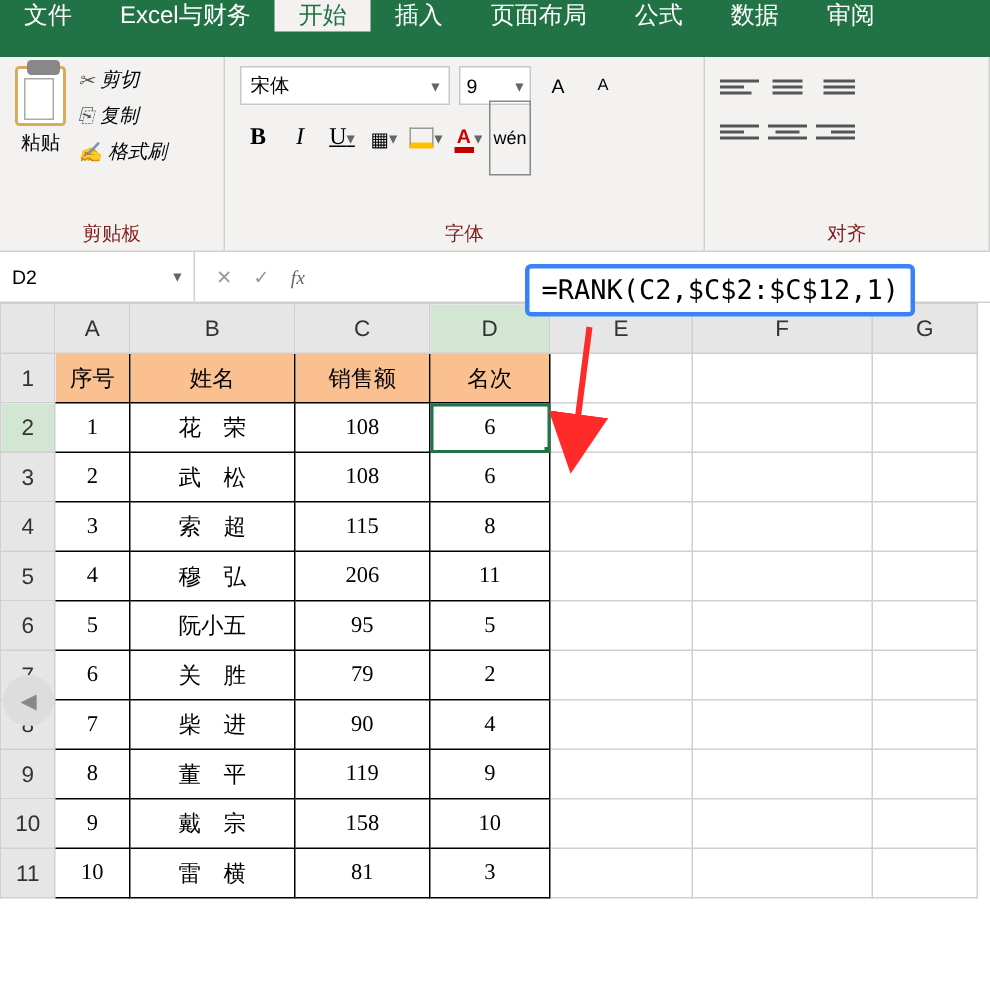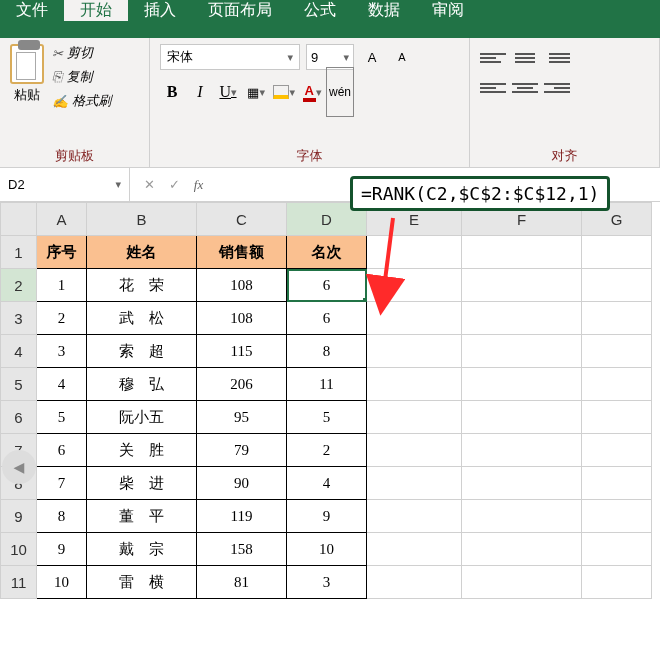--- a/index.html
+++ b/index.html
@@ -54,44 +54,45 @@
   .al-center span{margin:0 auto} .al-center span:nth-child(1){width:100%} .al-center span:nth-child(2){width:60%} .al-center span:nth-child(3){width:100%}
   .al-right span{margin-left:auto} .al-right span:nth-child(1){width:100%} .al-right span:nth-child(2){width:60%} .al-right span:nth-child(3){width:100%}
 
   
   .formula-row { display:flex; align-items:center; height:34px; border-bottom:1px solid #d0d0d0; background:#fff; }
   .name-box { width:130px; height:100%; border-right:1px solid #d0d0d0; display:flex; align-items:center; padding:0 8px; justify-content:space-between; }
   .fbar-btns { display:flex; align-items:center; gap:14px; padding:0 14px; color:#999; }
   .fx { font-style:italic; font-family:Georgia,serif; color:#666; }
   .formula-input { flex:1; padding:0 8px; font-family:Consolas,monospace; font-size:16px; position:relative; }
 
-  .callout { position:absolute; border:3px solid #14532d; border-radius:4px; padding:4px 8px; background:#fff; left:350px; top:176px; z-index:5; font-family:Consolas,monospace; font-size:18px; }
+  .callout { position:absolute; border:3px solid #3b82f6; border-radius:4px; padding:4px 8px; background:#fff; left:350px; top:176px; z-index:5; font-family:Consolas,monospace; font-size:18px; }
   .arrow { position:absolute; left:383px; top:218px; z-index:4; }
   .arrow svg { overflow:visible; }
 
   
   .grid-wrap { position:relative; }
   table.grid { border-collapse:collapse; table-layout:fixed; }
   .grid td, .grid th { border:1px solid #d0d0d0; height:33px; text-align:center; font-size:15px; overflow:hidden; }
   .colhead { background:#e6e6e6; color:#333; font-weight:normal; }
   .rowhead { background:#e6e6e6; color:#333; width:36px; }
   .corner { background:#e6e6e6; width:36px; }
   .colA{width:50px} .colB{width:110px} .colC{width:90px} .colD{width:80px} .colE{width:95px} .colF{width:120px} .colG{width:70px}
-  .data-hdr { background:#fac090; font-weight:bold; border:1px solid #000 !important; }
+  .data-hdr { background:#fac090; font-weight:normal; border:1px solid #000 !important; }
   .data-cell { border:1px solid #000 !important; font-family:"SimSun",serif; }
   .sel { outline:2px solid #217346; outline-offset:-2px; position:relative; }
   .sel::after { content:""; position:absolute; right:-3px; bottom:-3px; width:6px; height:6px; background:#217346; }
   .colhead.sel-col, .rowhead.sel-row { background:#d3e5d3; }
   .nav-circle { position:absolute; left:2px; top:248px; width:34px; height:34px; border-radius:50%; background:#ddd; display:flex; align-items:center; justify-content:center; color:#888; font-size:14px; z-index:3; }
 </style>
 </head>
 <body>
 
 <div class="ribbon-tabs">
   <div class="ribbon-tab">文件</div>
+  <div class="ribbon-tab">Excel与财务</div>
   <div class="ribbon-tab active">开始</div>
   <div class="ribbon-tab">插入</div>
   <div class="ribbon-tab">页面布局</div>
   <div class="ribbon-tab">公式</div>
   <div class="ribbon-tab">数据</div>
   <div class="ribbon-tab">审阅</div>
 </div>
 
 <div class="ribbon">
 

